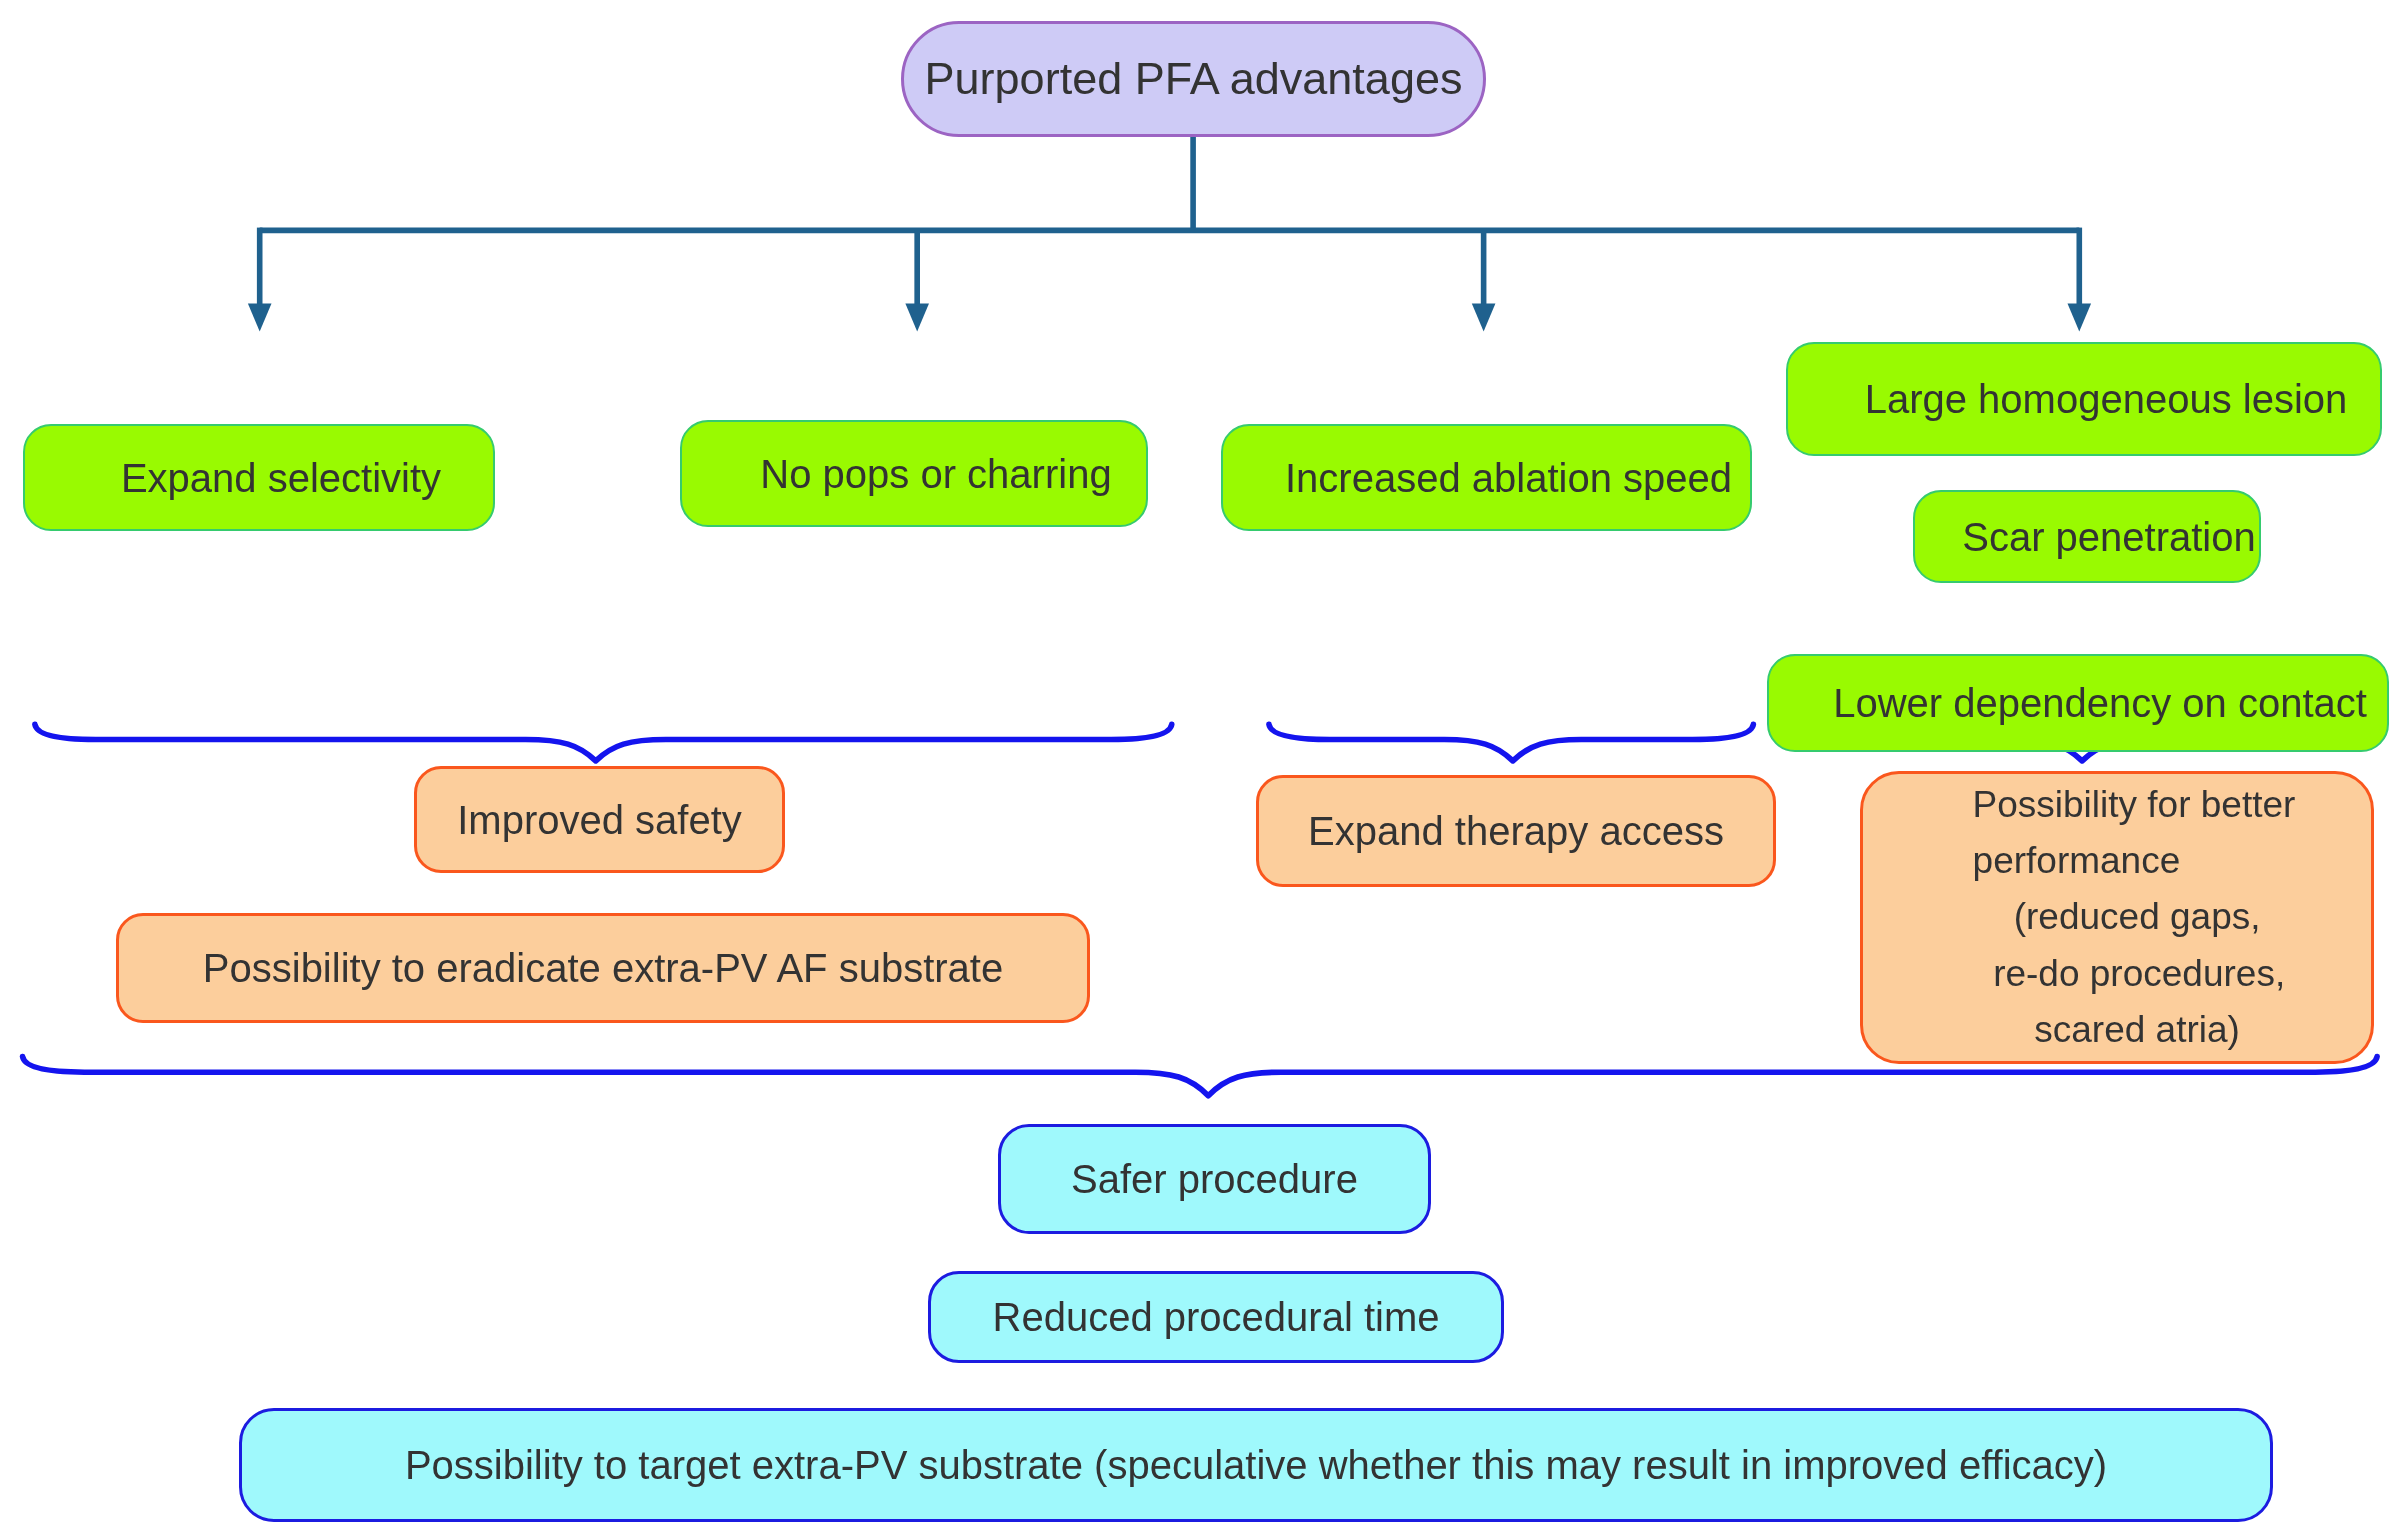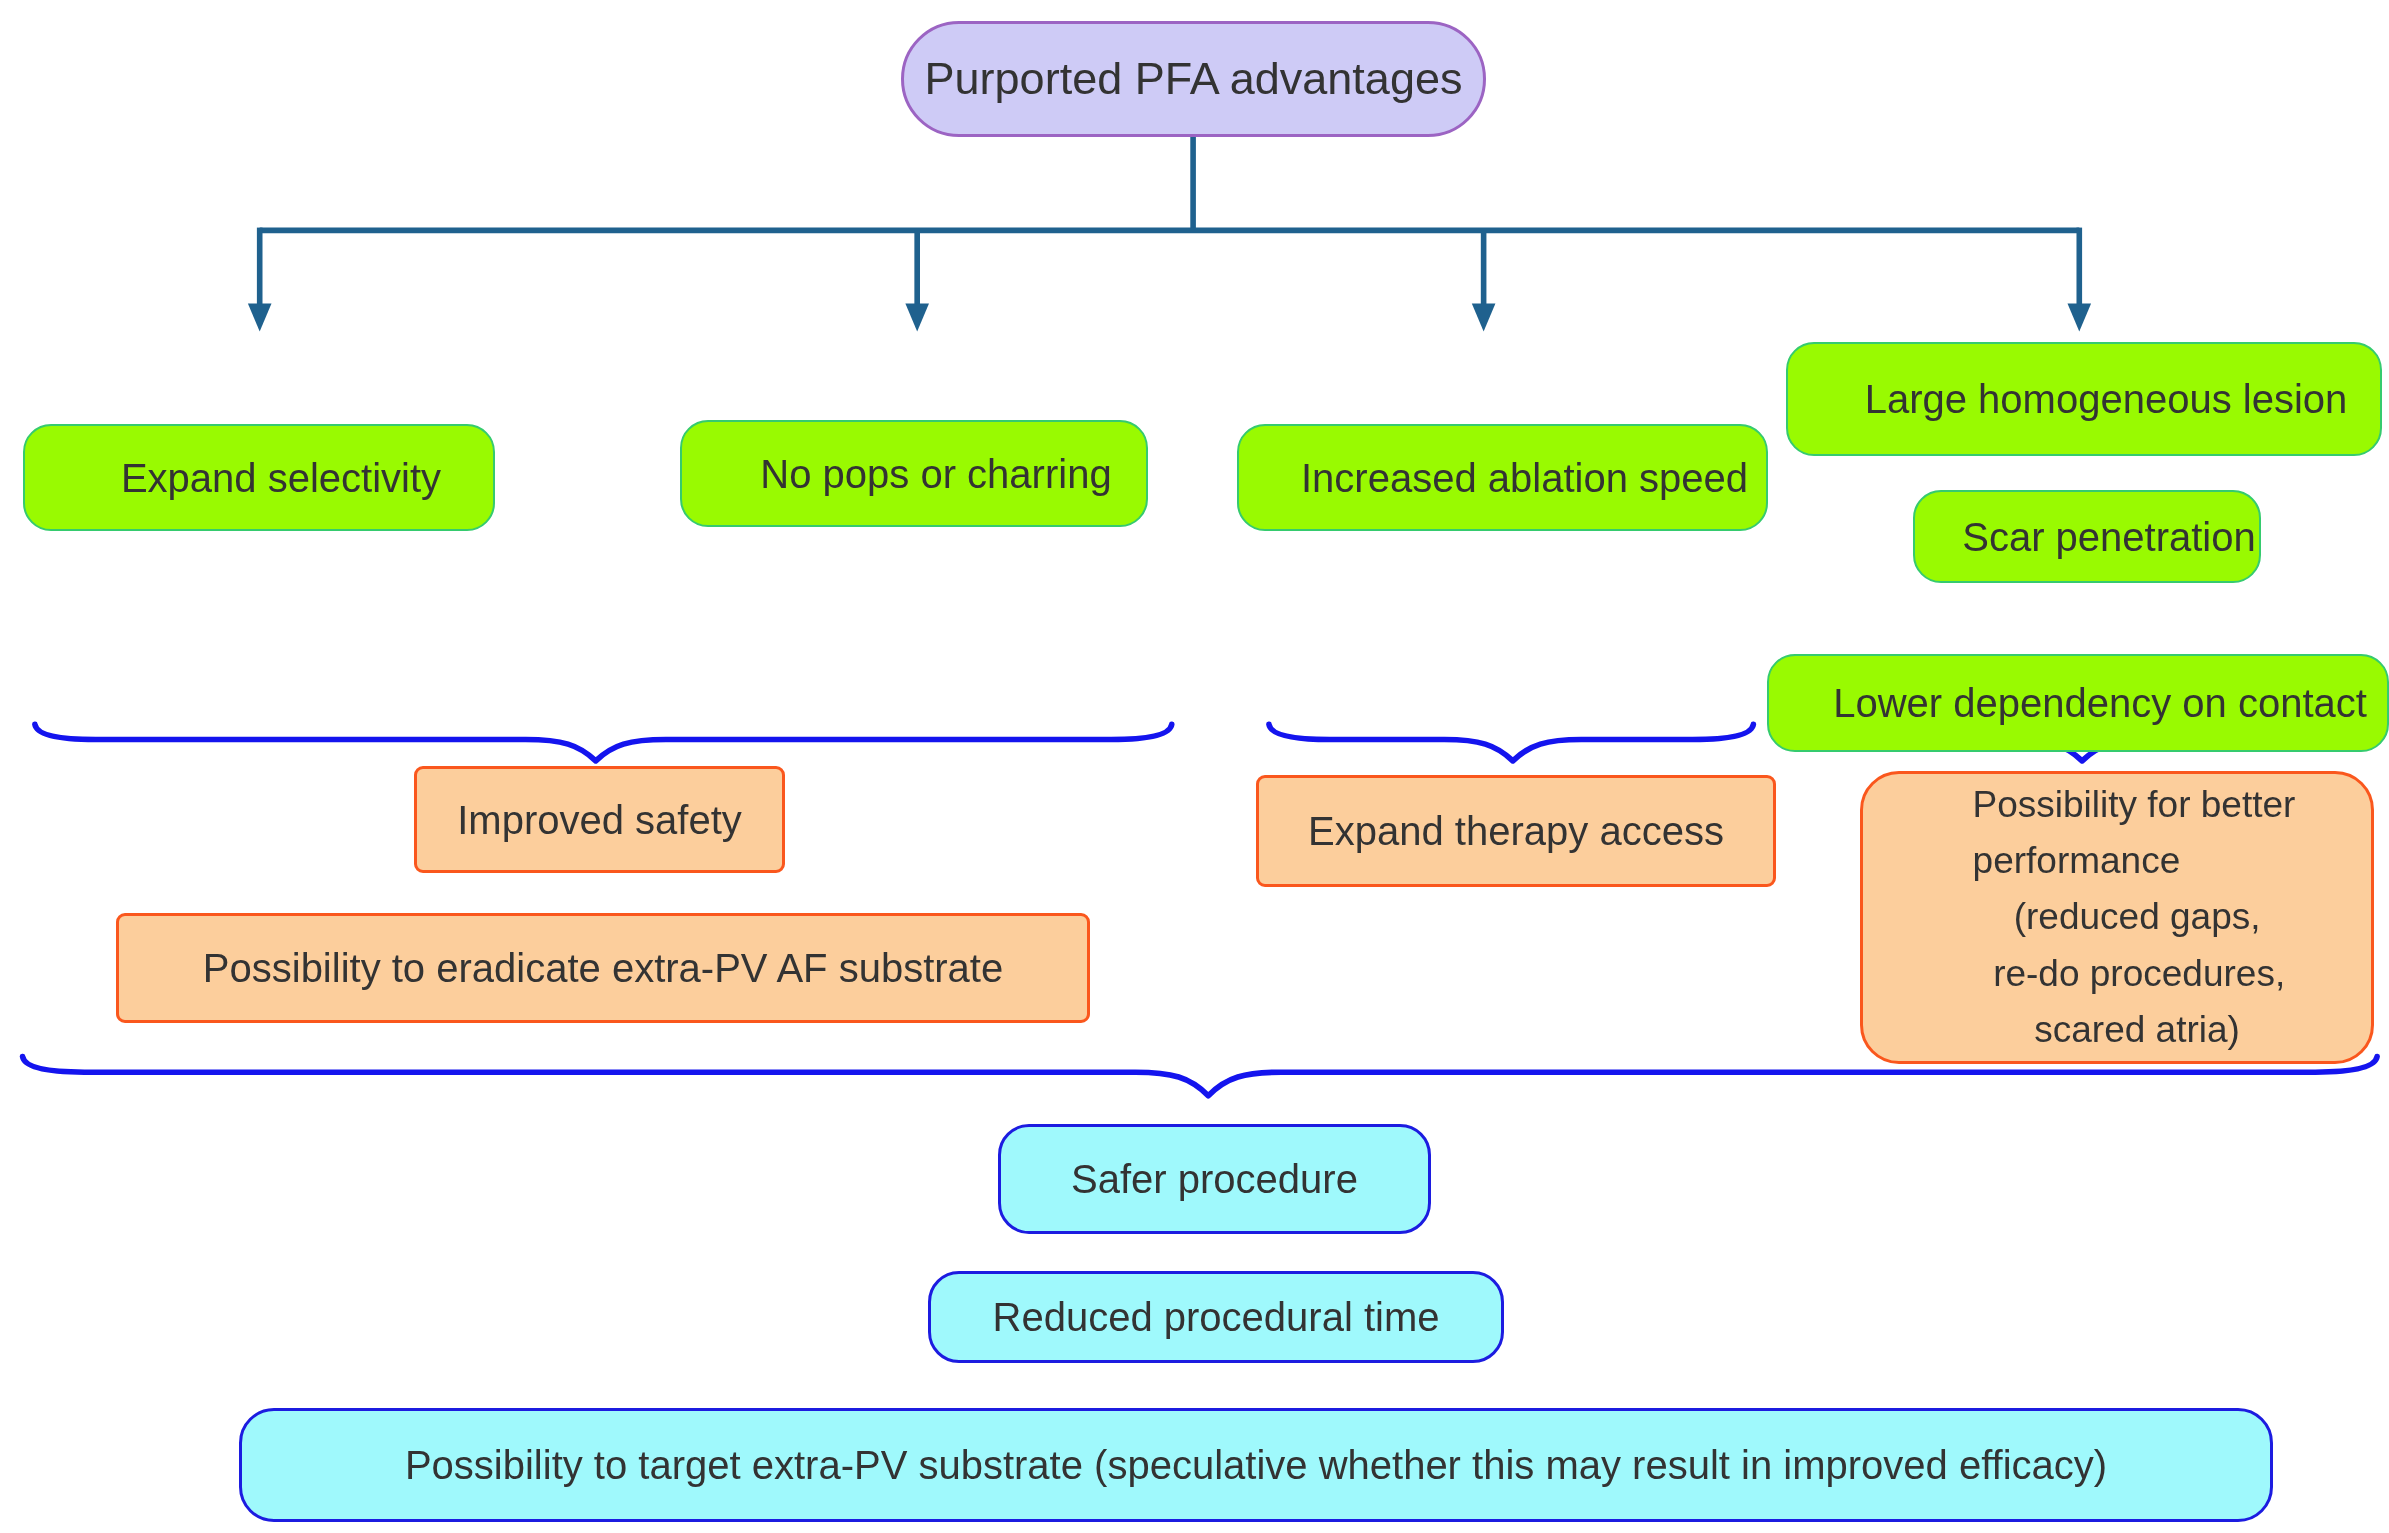--- a/index.html
+++ b/index.html
@@ -36,21 +36,21 @@
   }
   .advantage{
     background:var(--advantage-fill,#99fa01);
     border:2.8px solid var(--advantage-border,#35cb6e);
     border-radius:28px;
     padding-left:44px;
   }
   .benefit{
     background:var(--benefit-fill,#fcce9c);
     border:3.4px solid var(--benefit-border,#fa571d);
-    border-radius:9px;
+    border-radius:27px;
   }
   .benefit.big{
     border-radius:39px;
     font-size:37px;
     line-height:1.52;
     padding-left:34px;
   }
   .outcome{
     background:var(--outcome-fill,#9ff9fc);
     border:3.9px solid var(--outcome-border,#1c1ce0);
@@ -86,21 +86,21 @@
   <div class="node root" style="left:901px;top:21.4px;width:585px;height:116px;">
     <span class="lbl">Purported PFA advantages</span>
   </div>
 
   <div class="node advantage" style="left:23px;top:424px;width:472px;height:107px;">
     <span class="lbl">Expand selectivity</span>
   </div>
   <div class="node advantage" style="left:680px;top:420px;width:468px;height:107px;">
     <span class="lbl">No pops or charring</span>
   </div>
-  <div class="node advantage" style="left:1221px;top:424px;width:531px;height:107px;margin-left:16px;">
+  <div class="node advantage" style="left:1221px;top:424px;width:531px;height:107px;">
     <span class="lbl">Increased ablation speed</span>
   </div>
   <div class="node advantage" style="left:1786px;top:342px;width:596px;height:114px;">
     <span class="lbl">Large homogeneous lesion</span>
   </div>
   <div class="node advantage" style="left:1913px;top:490px;width:348px;height:93px;">
     <span class="lbl">Scar penetration</span>
   </div>
   <div class="node advantage" style="left:1767px;top:654px;width:622px;height:98px;">
     <span class="lbl">Lower dependency on contact</span>

